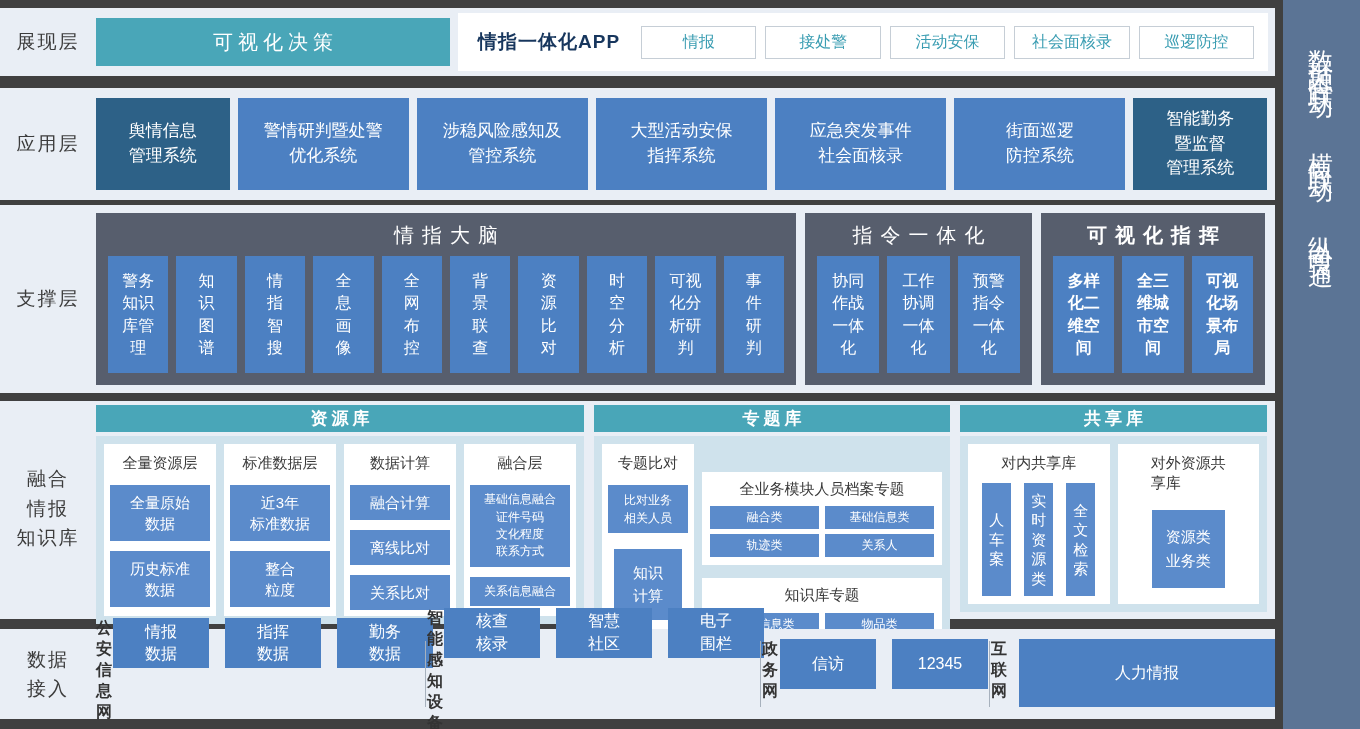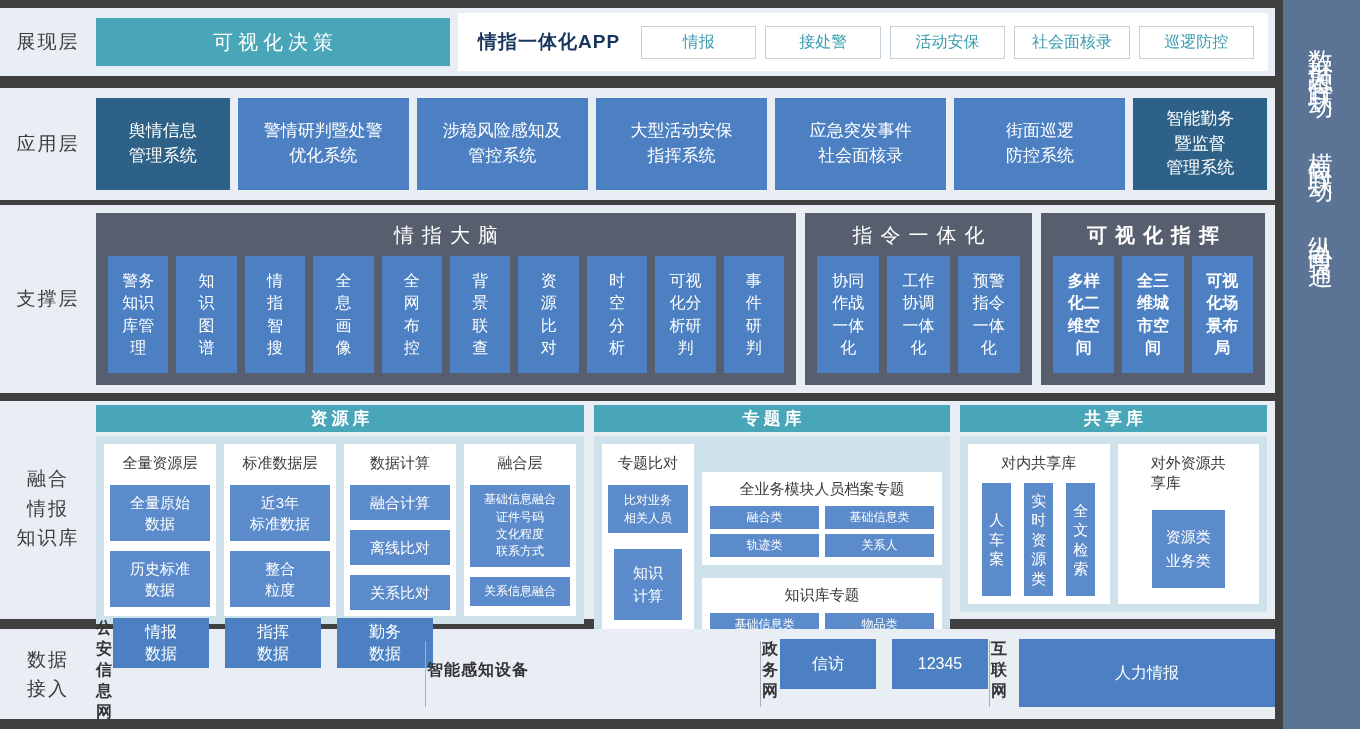--- a/index.html
+++ b/index.html
@@ -330,20 +330,28 @@
 数据</div>
         <div class="chip acc">指挥
 数据</div>
         <div class="chip acc">勤务
 数据</div>
       </div>
     </div>
     <div class="vdivider"></div>
     <div class="group g2">
       <div class="group-title">智能感知设备</div>
+      <div class="group-chips">
+        <div class="chip acc">核查
+核录</div>
+        <div class="chip acc">智慧
+社区</div>
+        <div class="chip acc">电子
+围栏</div>
+      </div>
     </div>
     <div class="vdivider"></div>
     <div class="group g3">
       <div class="group-title">政务网</div>
       <div class="group-chips">
         <div class="chip acc">信访</div>
         <div class="chip acc">12345</div>
       </div>
     </div>
     <div class="vdivider"></div>

